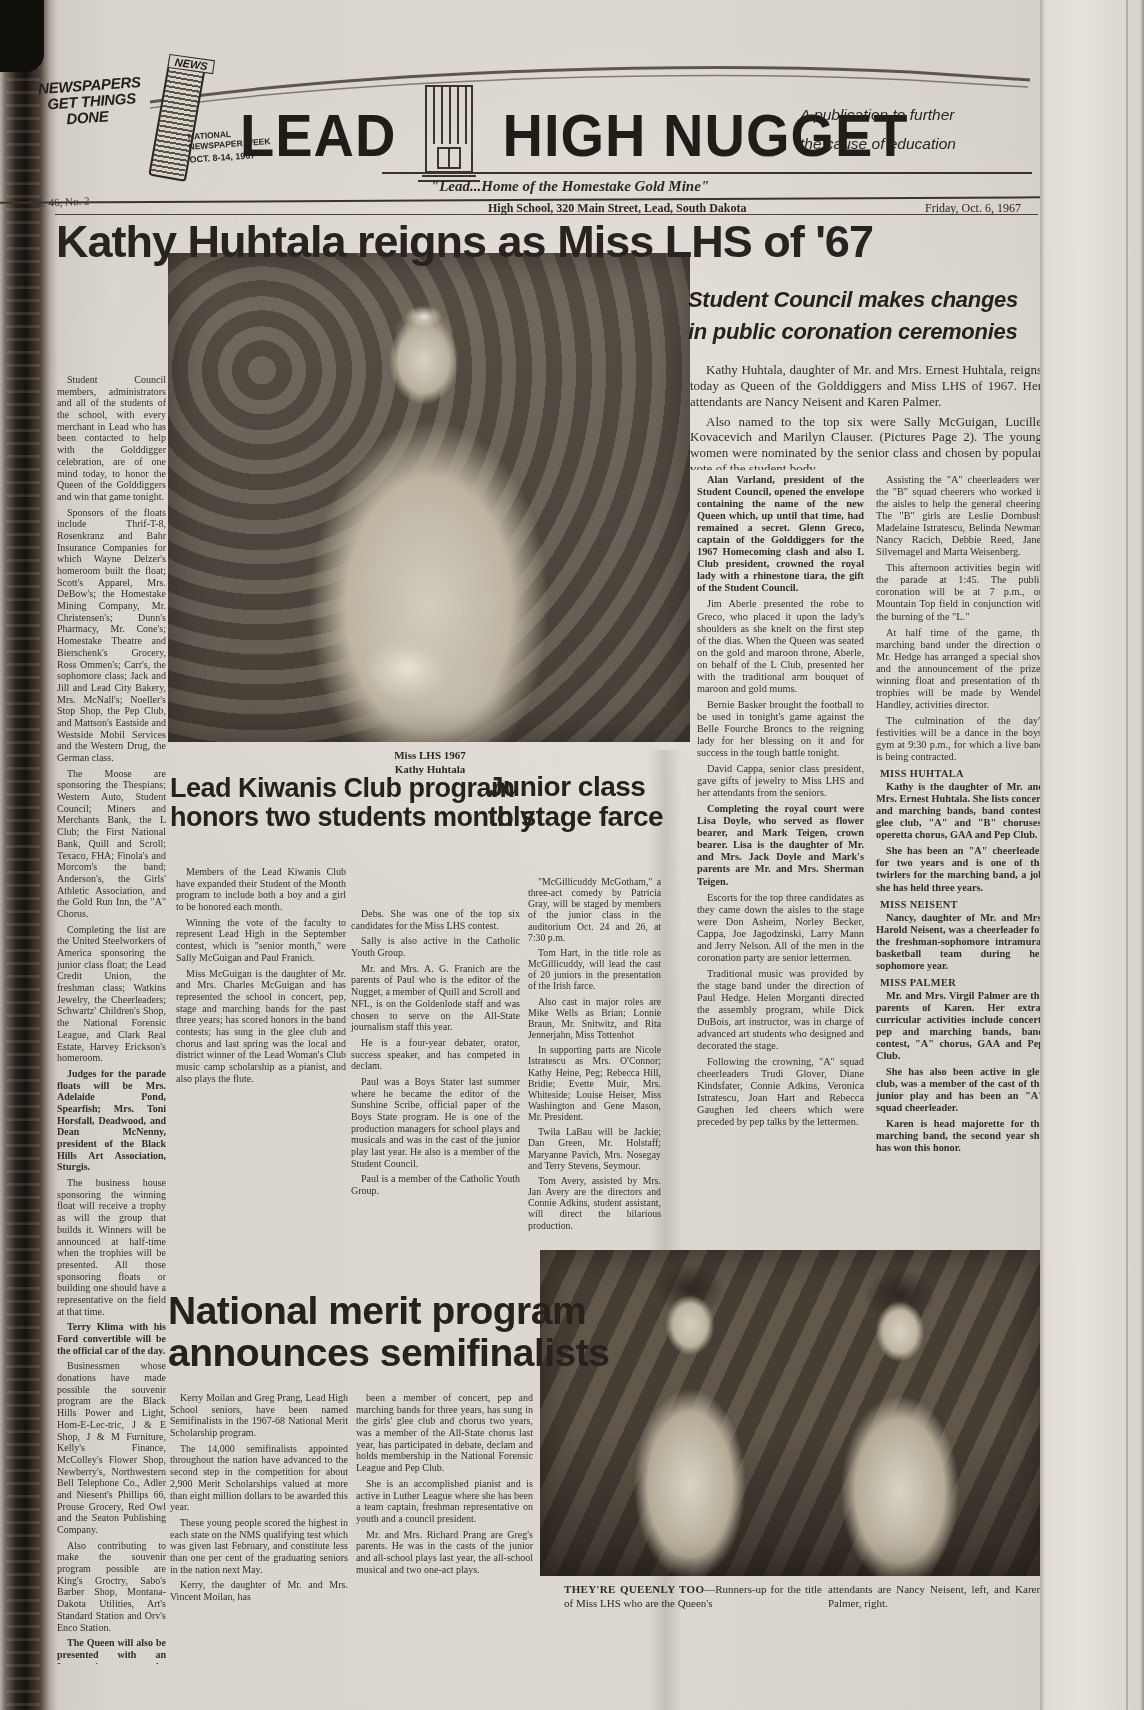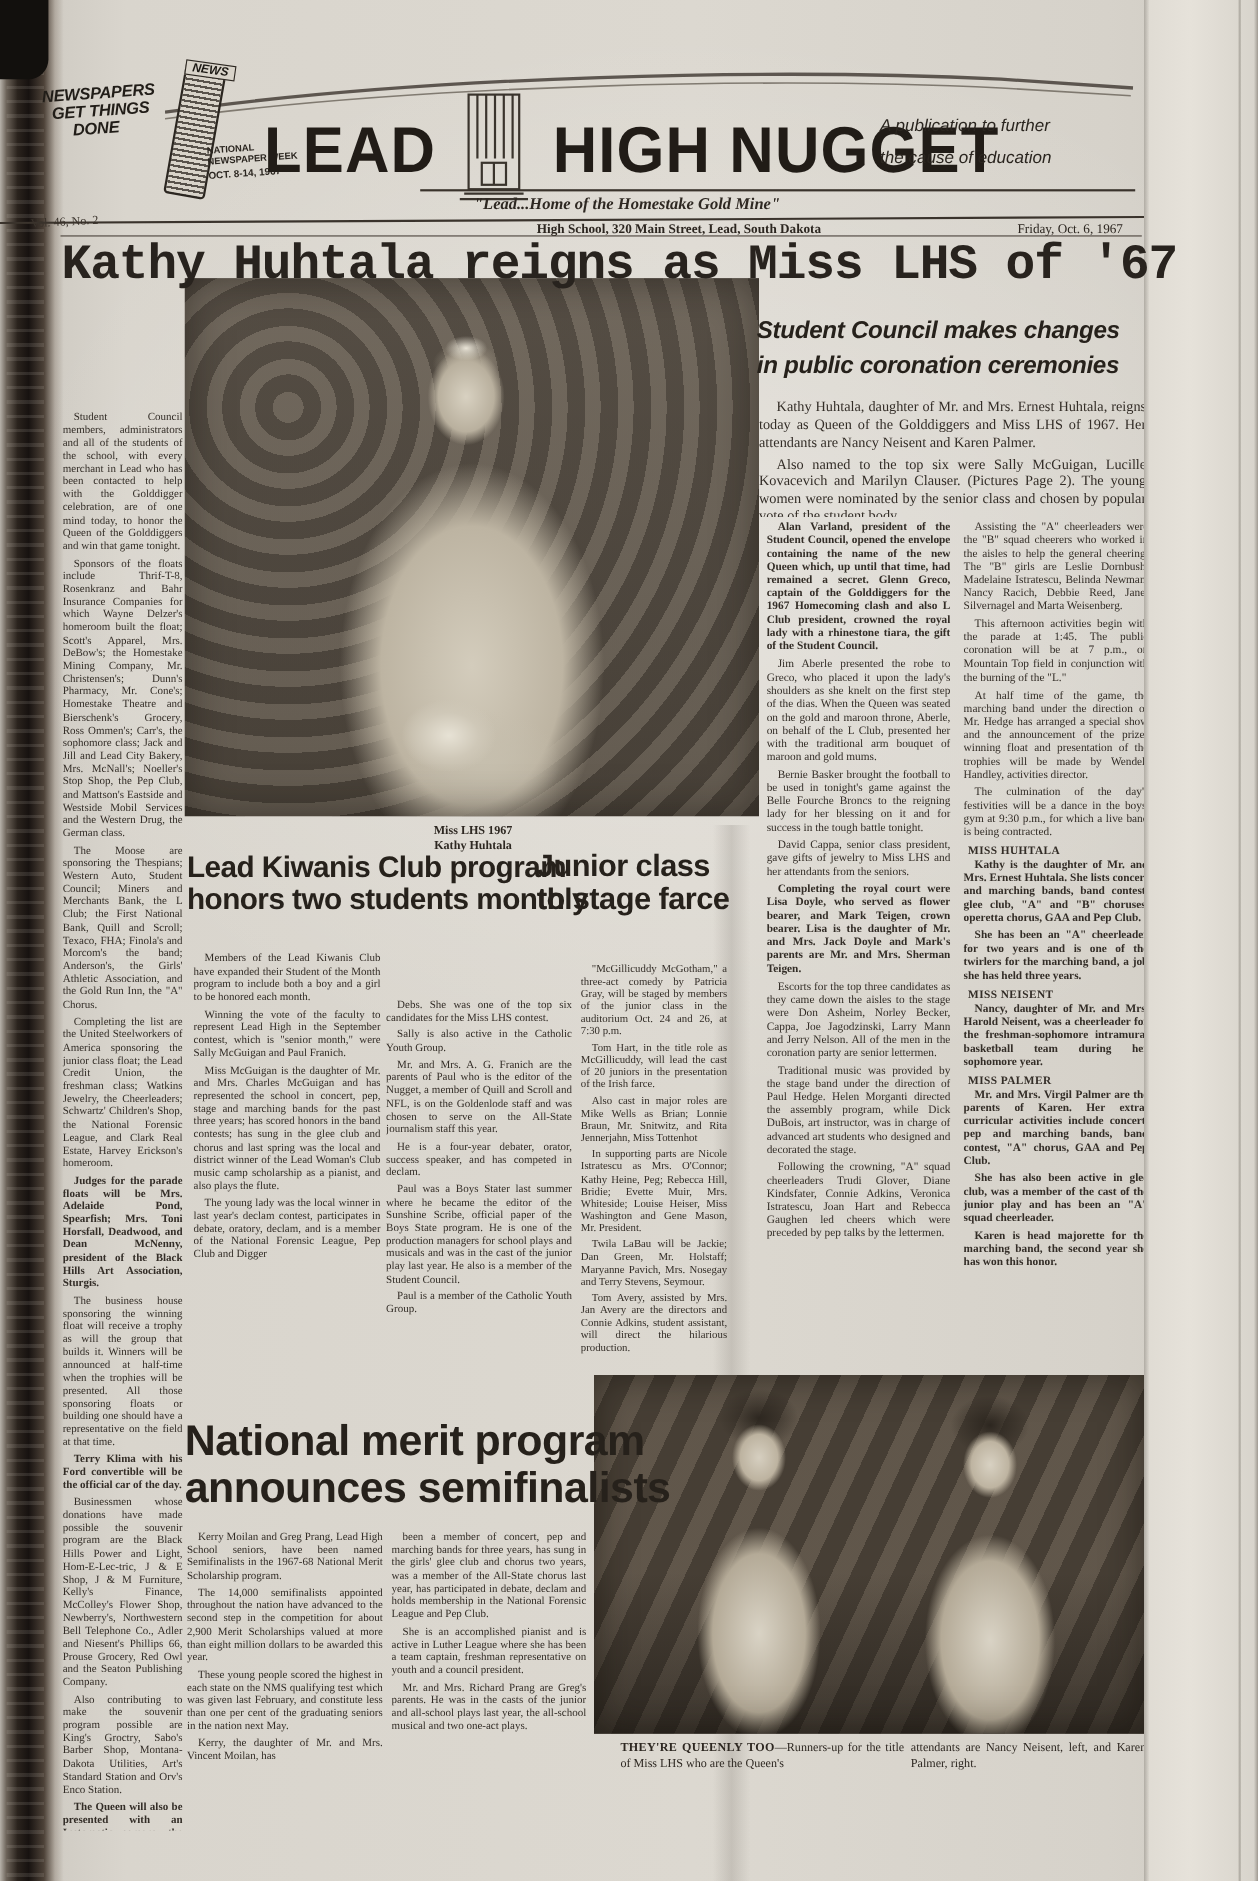--- a/index.html
+++ b/index.html
@@ -47,21 +47,21 @@
   .motto{position:absolute;left:360px;top:178px;width:420px;text-align:center;z-index:8;
     font-style:italic;font-weight:bold;font-size:15px;color:#2e2822;}
   .rule-a{position:absolute;left:382px;top:172px;width:650px;height:2px;background:#3a332c;z-index:7;}
   .rule-b{position:absolute;left:0px;top:199px;width:1040px;height:2px;background:#3a332c;z-index:7;transform:rotate(-0.3deg);}
   .rule-c{position:absolute;left:55px;top:214px;width:983px;height:1px;background:#4a423a;z-index:7;}
   .dateline-address{position:absolute;left:488px;top:201px;width:340px;z-index:8;font-weight:bold;font-size:12px;color:#2c2620;}
   .dateline-date{position:absolute;left:925px;top:201px;width:120px;z-index:8;font-size:12px;color:#2c2620;}
   .volume{position:absolute;left:28px;top:196px;z-index:8;font-size:11px;color:#3a332c;transform:rotate(-3deg);}
 
   .main-headline{position:absolute;left:56px;top:216px;width:990px;margin:0;z-index:8;
-    font-family:Liberation Mono, monospace;font-weight:bold;font-size:45px;letter-spacing:-1px;color:#28231e;white-space:nowrap;}
+    font-family:Liberation Sans, sans-serif;font-weight:bold;font-size:45px;letter-spacing:-1px;color:#28231e;white-space:nowrap;}
 
   
   .col{position:absolute;overflow:hidden;z-index:3;text-align:justify;}
   .col p{margin:0 0 4px 0;text-indent:10px;font-size:10.5px;line-height:1.16;color:#332d27;}
   .col p.b{font-weight:bold;}
   .col p.h{font-weight:bold;text-indent:0;margin:5px 0 1px 4px;letter-spacing:.4px;}
   .art-head{position:absolute;margin:0;z-index:4;font-family:"Liberation Sans",sans-serif;font-weight:bold;color:#26211b;line-height:1.08;letter-spacing:-0.5px;}
   .art-head span{display:block;}
 
   
@@ -245,21 +245,20 @@
     </section>
 
   <h2 class="art-head kiwanis-head">
     <span>Lead Kiwanis Club program</span>
     <span>honors two students monthly</span>
   </h2>
   <section class="col kiwanis-col1">
       <p>Members of the Lead Kiwanis Club have expanded their Student of the Month program to include both a boy and a girl to be honored each month.</p>
       <p>Winning the vote of the faculty to represent Lead High in the September contest, which is "senior month," were Sally McGuigan and Paul Franich.</p>
       <p>Miss McGuigan is the daughter of Mr. and Mrs. Charles McGuigan and has represented the school in concert, pep, stage and marching bands for the past three years; has scored honors in the band contests; has sung in the glee club and chorus and last spring was the local and district winner of the Lead Woman's Club music camp scholarship as a pianist, and also plays the flute.</p>
-      <p>The young lady was the local winner in last year's declam contest, participates in debate, oratory, declam, and is a member of the National Forensic League, Pep Club and Digger</p>
     </section>
   <section class="col kiwanis-col2">
       <p>Debs.  She was one of the top six candidates for the Miss LHS contest.</p>
       <p>Sally is also active in the Catholic Youth Group.</p>
       <p>Mr. and Mrs. A. G. Franich are the parents of Paul who is the editor of the Nugget, a member of Quill and Scroll and NFL, is on the Goldenlode staff and was chosen to serve on the All-State journalism staff this year.</p>
       <p>He is a four-year debater, orator, success speaker, and has competed in declam.</p>
       <p>Paul was a Boys Stater last summer where he became the editor of the Sunshine Scribe, official paper of the Boys State program.  He is one of the production managers for school plays and musicals and was in the cast of the junior play last year.  He also is a member of the Student Council.</p>
       <p>Paul is a member of the Catholic Youth Group.</p>
     </section>
 

